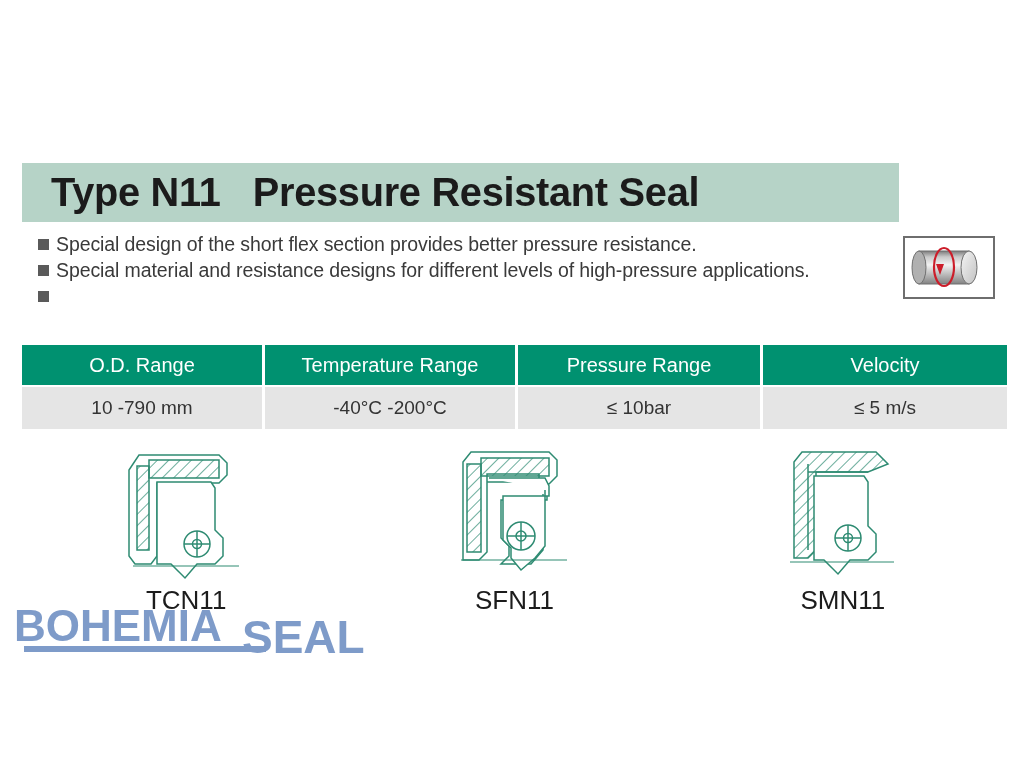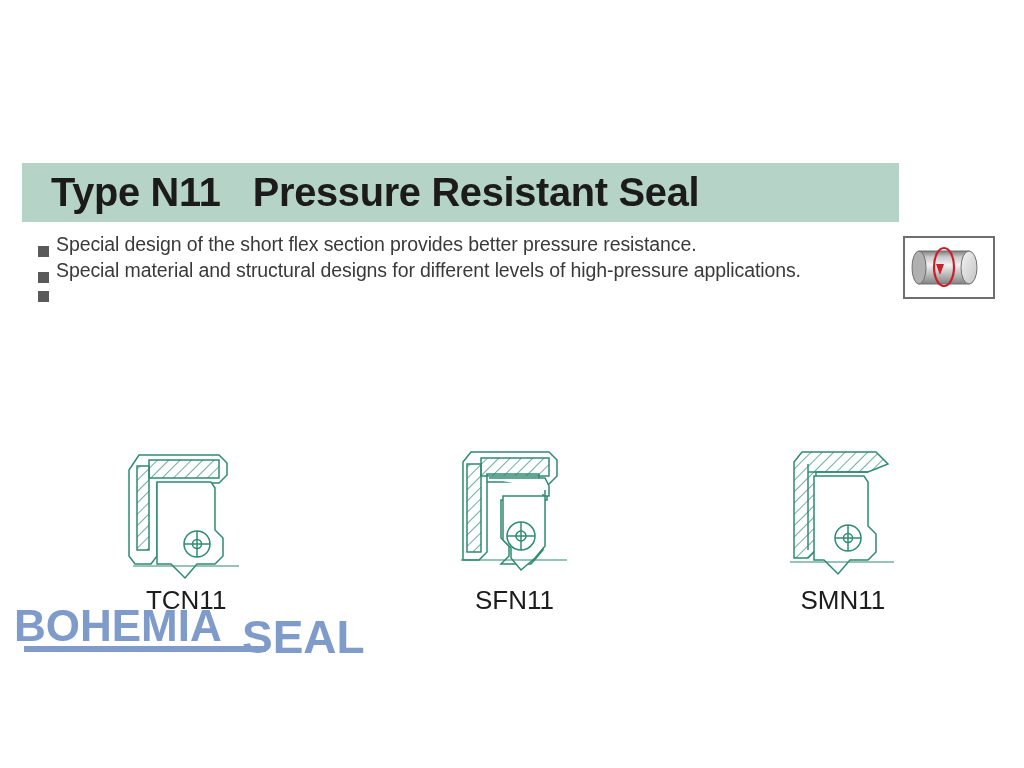--- a/index.html
+++ b/index.html
@@ -43,21 +43,21 @@
 
   
   #features {
     position: absolute;
     left: 38px;
     top: 232px;
     width: 848px;
   }
   .feature-row {
     display: flex;
-    align-items: flex-end;
+    align-items: flex-start;
     margin-bottom: 1px;
   }
   .bullet-mark {
     width: 11px;
     height: 11px;
     background: #5a5a5a;
     flex: 0 0 11px;
     margin-top: 7px;
     margin-right: 7px;
   }
@@ -163,21 +163,21 @@
     <div id="title-text">Type N11   Pressure Resistant Seal</div>
   </div>
 
   <div id="features">
     <div class="feature-row">
       <span class="bullet-mark"></span>
       <span class="feature-text">Special design of the short flex section provides better pressure resistance.</span>
     </div>
     <div class="feature-row">
       <span class="bullet-mark"></span>
-      <span class="feature-text">Special material and structural designs for different levels of high-pressure applications.</span>
+      <span class="feature-text">Special material and resistance designs for different levels of high-pressure applications.</span>
     </div>
     <div class="feature-row">
       <span class="bullet-mark"></span>
     </div>
   </div>
 
   <div id="shaft-icon-box">
     <svg width="88" height="59" viewBox="0 0 88 59">
       <defs>
         <linearGradient id="shaftGrad" x1="0" y1="0" x2="0" y2="1">
@@ -197,20 +197,34 @@
 
       <ellipse cx="14" cy="29.5" rx="7" ry="16.5" fill="#b0b0b0" stroke="#6f6f6f" stroke-width="1"></ellipse>
 
       <ellipse cx="64" cy="29.5" rx="8" ry="16.5" fill="url(#capGrad)" stroke="#6f6f6f" stroke-width="1"></ellipse>
 
       <ellipse cx="39" cy="29" rx="10" ry="19" fill="none" stroke="#cc1d2a" stroke-width="2.2"></ellipse>
       <polygon points="31,26 39,26 35,37" fill="#cc1d2a"></polygon>
     </svg>
   </div>
 
+  <div id="spec-table">
+    <div class="spec-head-row">
+      <div class="spec-cell col-0">O.D. Range</div>
+      <div class="spec-cell col-1">Temperature Range</div>
+      <div class="spec-cell col-2">Pressure Range</div>
+      <div class="spec-cell col-3">Velocity</div>
+    </div>
+    <div class="spec-value-row">
+      <div class="spec-cell col-0">10 -790 mm</div>
+      <div class="spec-cell col-1">-40°C -200°C</div>
+      <div class="spec-cell col-2">≤ 10bar</div>
+      <div class="spec-cell col-3">≤ 5 m/s</div>
+    </div>
+  </div>
 
   <div id="diagrams">
 
     <div class="diagram-cell">
       <svg class="diagram-art" viewBox="0 0 150 145">
         <defs>
           <pattern id="hatchA" width="8" height="8" patternTransform="rotate(45)" patternUnits="userSpaceOnUse">
             <line x1="0" y1="0" x2="0" y2="8" stroke="#2e8b72" stroke-width="1.4"></line>
           </pattern>
         </defs>

